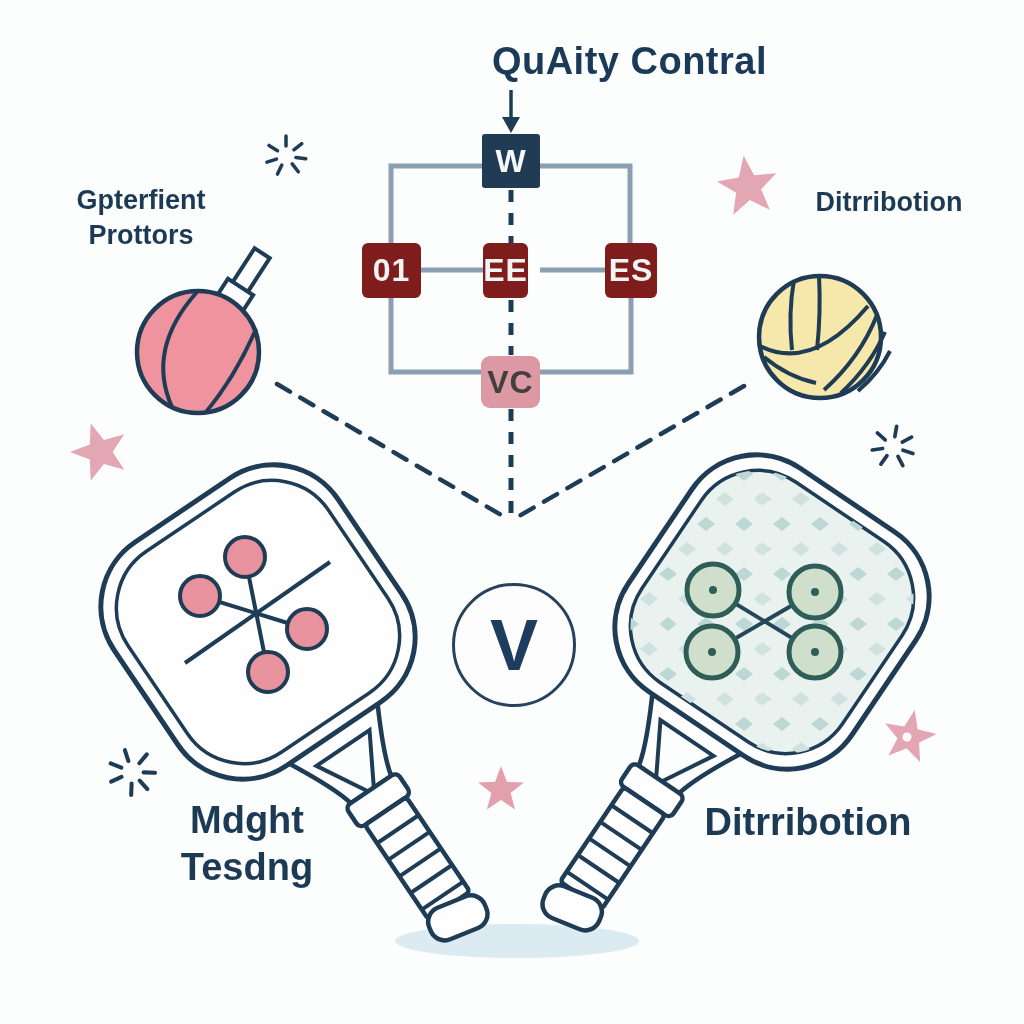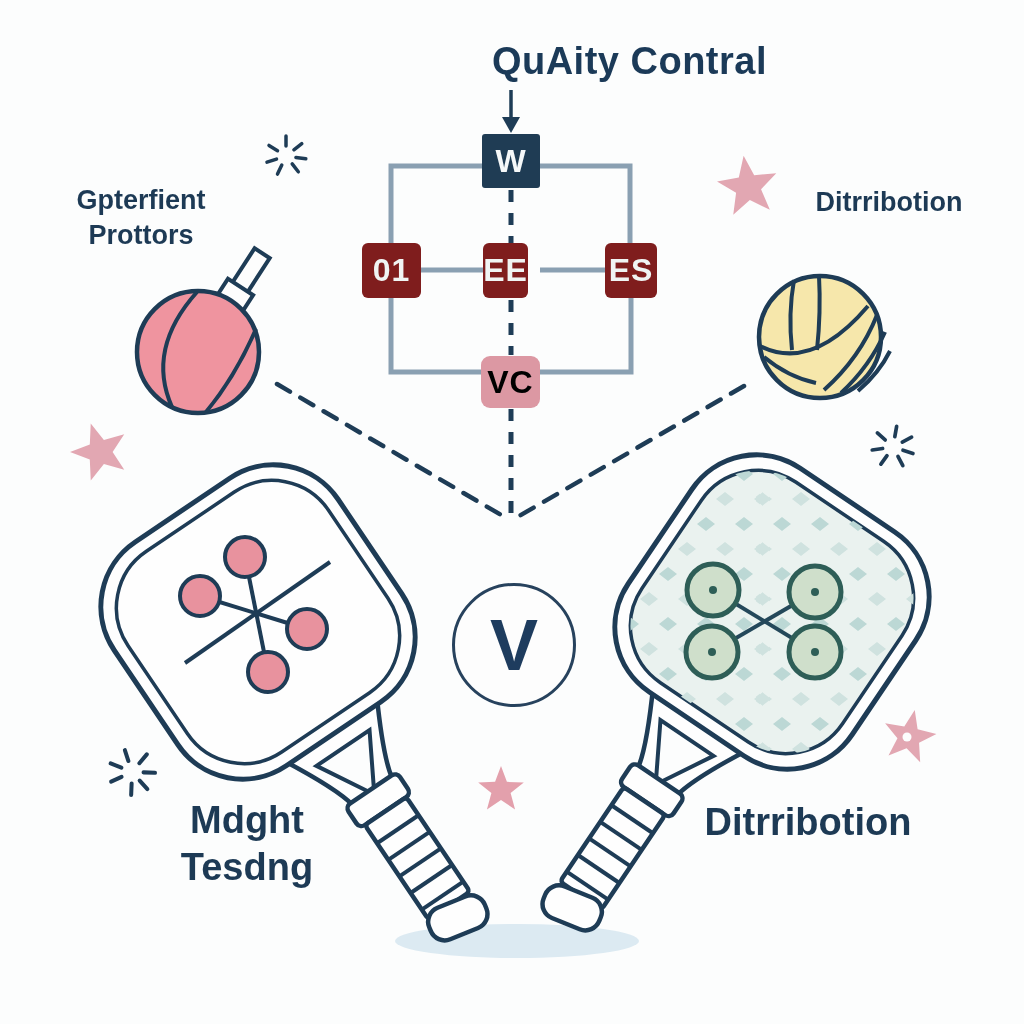--- a/index.html
+++ b/index.html
@@ -17,21 +17,21 @@
   }
   .anno { position:absolute; text-align:center; font-weight:600; color:#1d3a55; }
   .anno.small { font-size:27px; line-height:35px; }
   .anno.big   { font-size:38px; line-height:47px; }
   .flow-box {
     position:absolute; display:flex; align-items:center; justify-content:center;
     font-weight:700; font-size:32px; letter-spacing:1px;
   }
   .flow-dark  { background:#1f3c54; color:#f5f8f9; border-radius:3px; }
   .flow-light { background:#7f1d1d; color:#f0f4f3; border-radius:6px; }
-  .flow-pink  { background:#dc98a3; color:#000000; border-radius:9px; }
+  .flow-pink  { background:#dc98a3; color:#404040; border-radius:9px; }
   .v-badge {
     position:absolute; left:452px; top:583px; width:124px; height:124px;
     border:3px solid #27425d; border-radius:50%; box-sizing:border-box;
     display:flex; align-items:center; justify-content:center;
     font-size:72px; font-weight:700; color:#1e3c5e; background:#fdfdfd;
   }
 </style>
 </head>
 <body>
 

